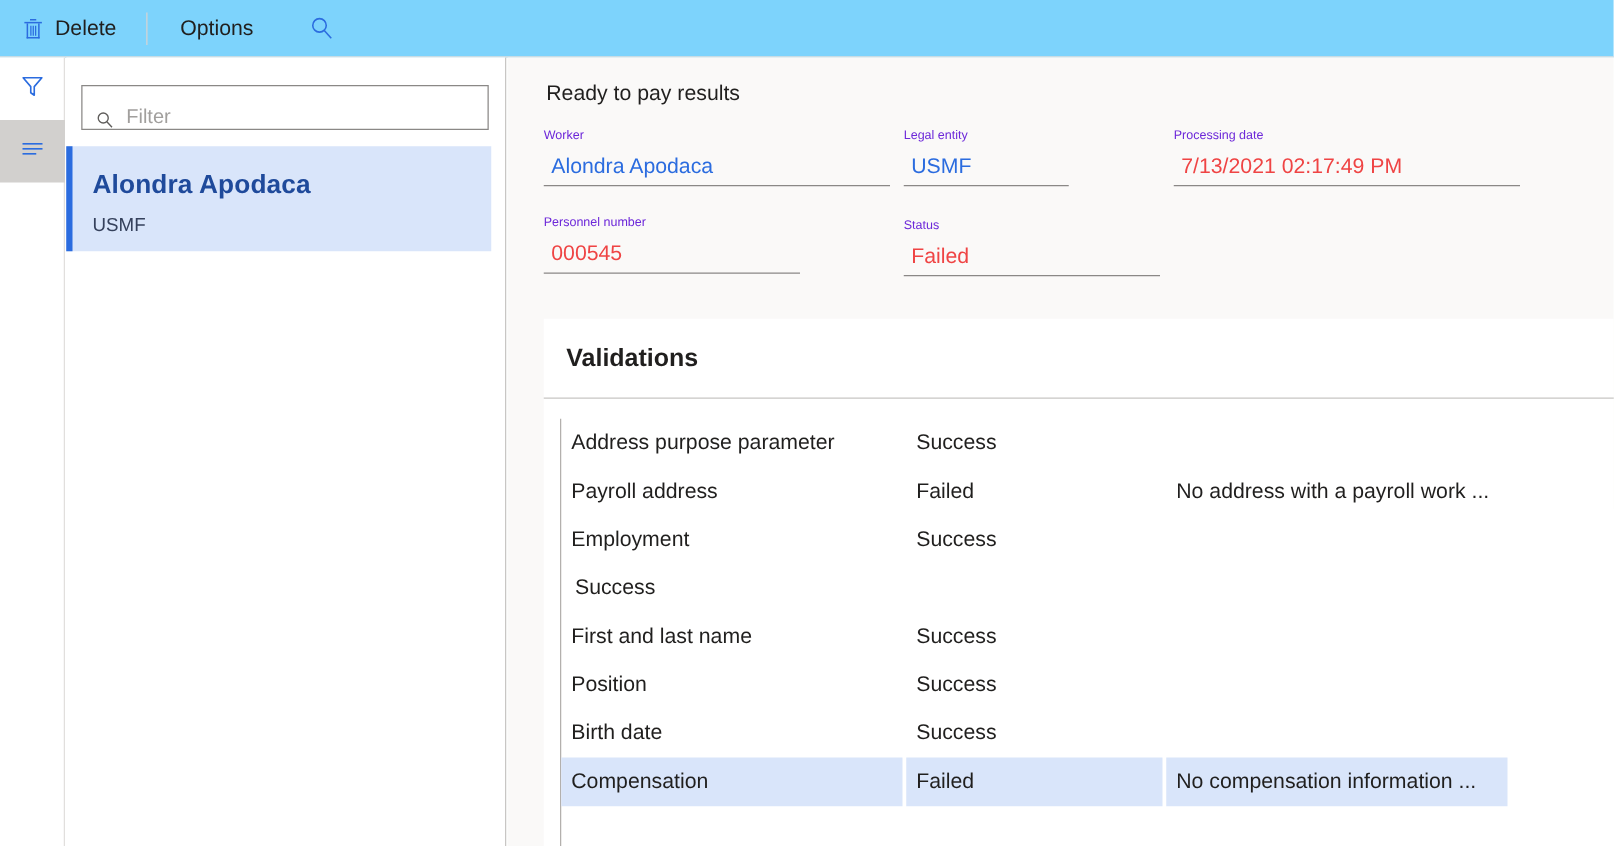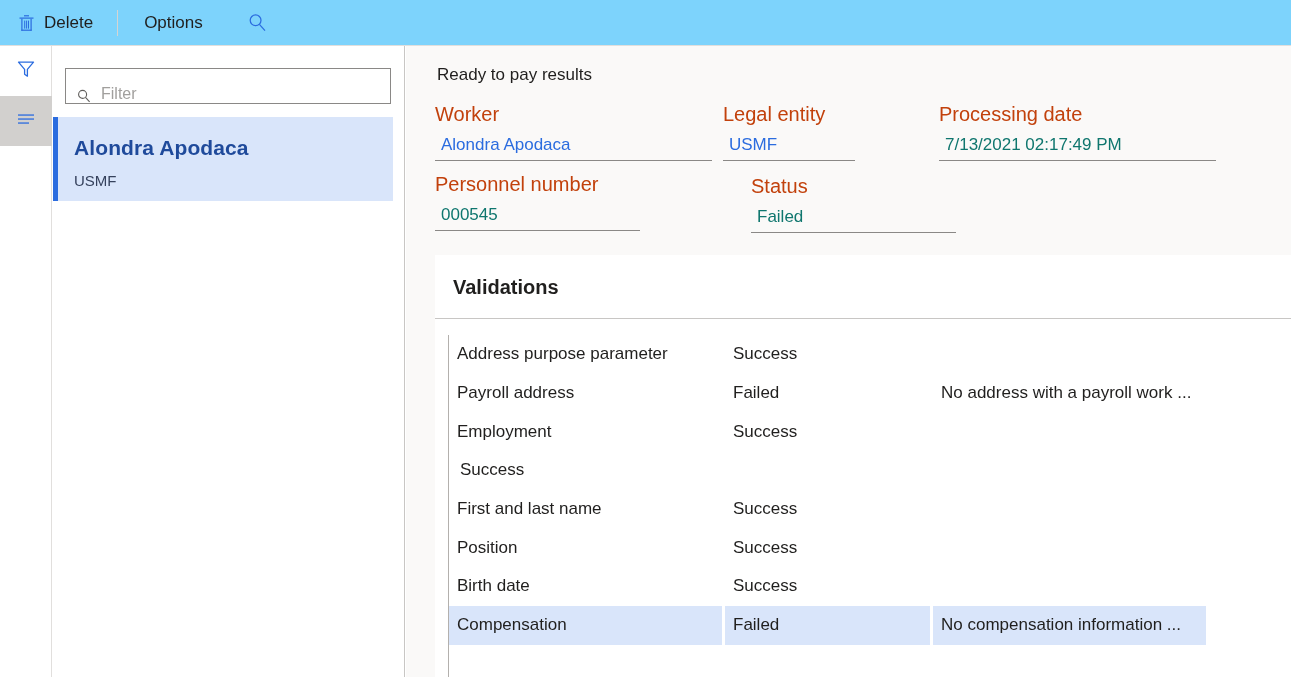--- a/index.html
+++ b/index.html
@@ -154,30 +154,30 @@
 
   .section-title {
     position: absolute;
     left: 31px; top: 19px;
     font-size: 17px;
     color: #201f1e;
   }
 
   .field { position: absolute; }
   .field-label {
-    font-size: 20px;
-    color: #c2410c;
+    font-size: 10px;
+    color: #6d28d9;
     white-space: nowrap;
   }
   .field-value {
     margin-top: 9px;
     height: 26px;
     border-bottom: 1px solid #8a8886;
     font-size: 17px;
-    color: #0f766e;
+    color: #ef4444;
     padding-left: 6px;
     box-sizing: border-box;
     display: flex;
     align-items: flex-start;
   }
   .field-value.link { color: #2b6cdf; cursor: pointer; }
 
   
   .card {
     position: absolute;
@@ -330,21 +330,21 @@
   <div class="field" style="left:533px; top:57px; width:277px;">
     <div class="field-label">Processing date</div>
     <div class="field-value">7/13/2021 02:17:49 PM</div>
   </div>
 
   <div class="field" style="left:29px; top:127px; width:205px;">
     <div class="field-label">Personnel number</div>
     <div class="field-value">000545</div>
   </div>
 
-  <div class="field" style="left:317px; top:129px; width:205px;margin-left:28px;">
+  <div class="field" style="left:317px; top:129px; width:205px;">
     <div class="field-label">Status</div>
     <div class="field-value">Failed</div>
   </div>
 
   <div class="card">
     <div class="card-head">
       <div class="card-title">Validations</div>
     </div>
     <div class="grid-top-rule"></div>
     <div class="grid" id="validations-grid">

